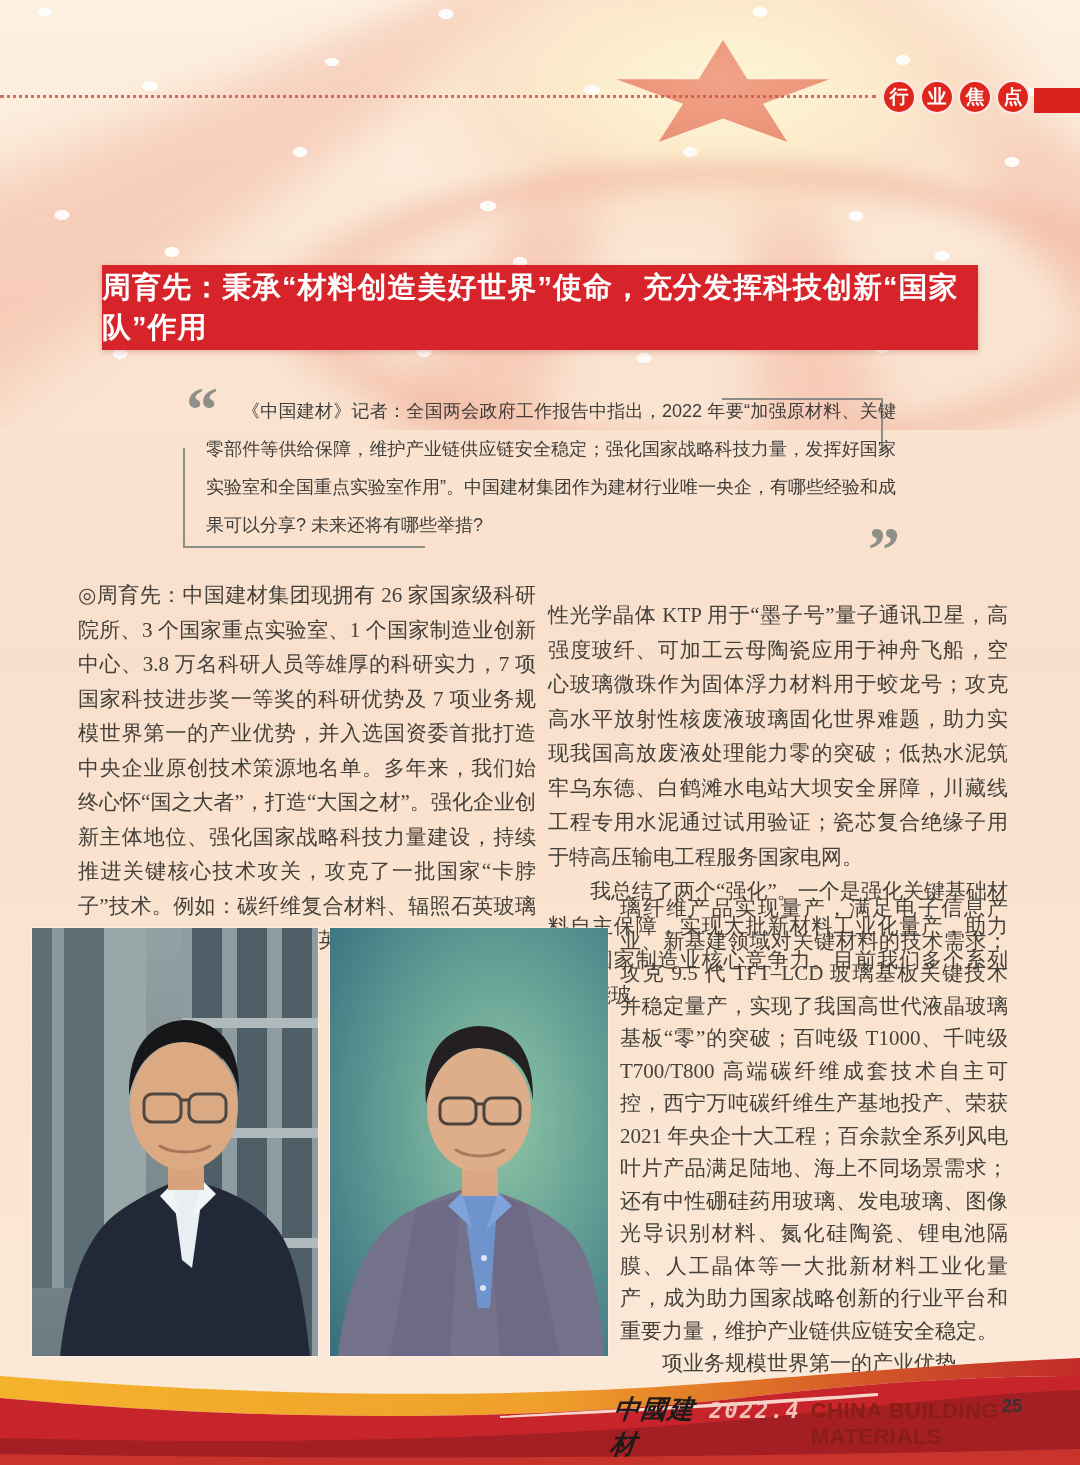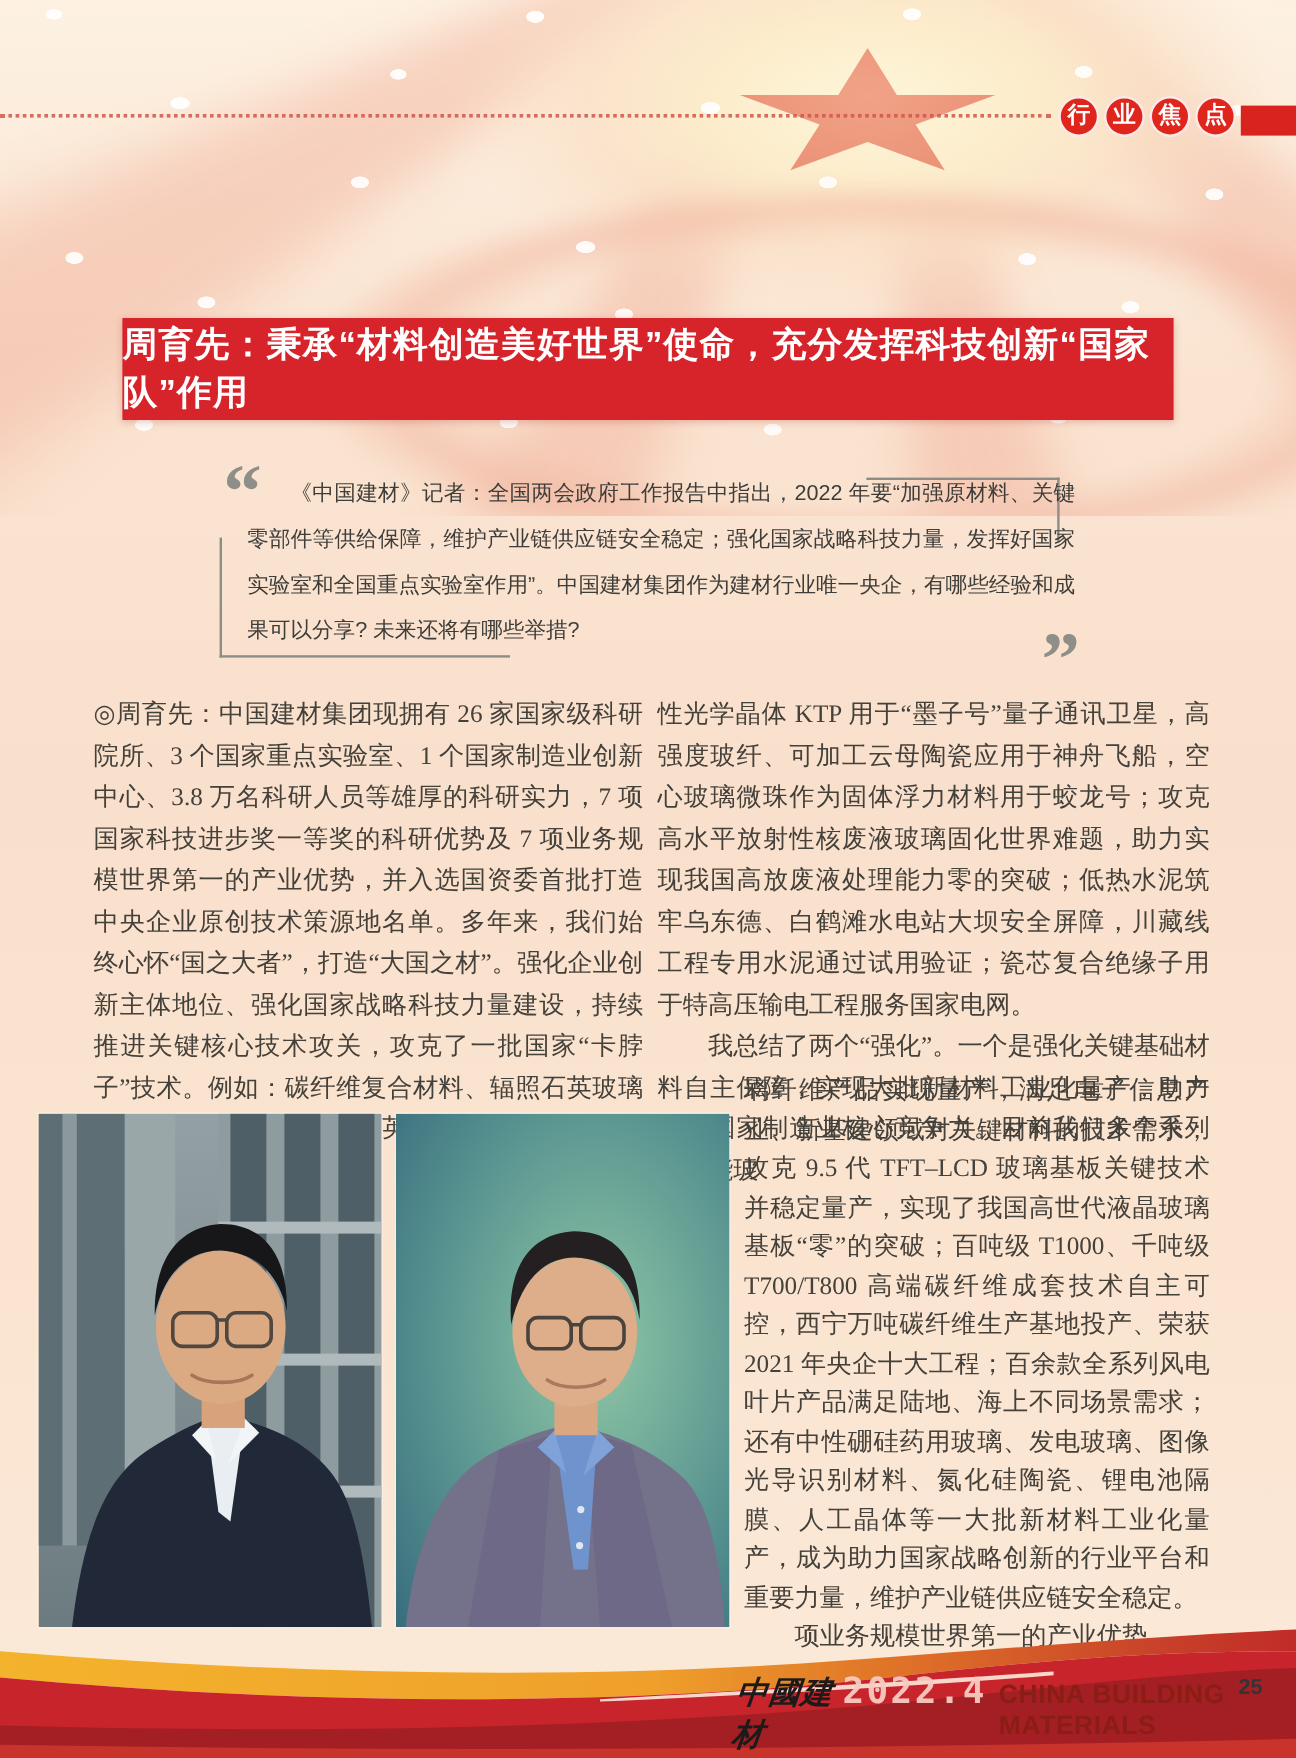--- a/index.html
+++ b/index.html
@@ -88,37 +88,37 @@
   .bracket-bl { position:absolute; left:183px; top:448px; width:242px; height:100px; border-left:2px solid #8d8d88; border-bottom:2px solid #8d8d88; }
   .quote-text {
     position:absolute; left:206px; top:392px; width:690px;
     font-size:18px; line-height:38px; color:#3e3d3a; text-align:justify; text-indent:2em;
     font-family:"Liberation Sans","DejaVu Sans",sans-serif;
   }
 
   
   .body-text { font-family:"Liberation Serif","DejaVu Serif",serif; color:#44403a; font-size:21px; text-align:justify; }
   .col-left   { position:absolute; left:78px;  top:578px; width:458px; line-height:34.5px; }
-  .col-right  { position:absolute; left:548px; top:578px; width:460px; line-height:34.5px; }
+  .col-right  { position:absolute; left:548px; top:598px; width:460px; line-height:34.5px; }
   .col-narrow { position:absolute; left:620px; top:892px; width:388px; line-height:32.5px; }
   .indent { text-indent:2em; }
 
   
   .photo { position:absolute; top:928px; height:428px; overflow:hidden; box-shadow:0 0 0 1px rgba(255,255,255,.35); }
   .photo-left  { left:32px;  width:286px; }
   .photo-right { left:330px; width:278px; }
   .photo svg { display:block; width:100%; height:100%; }
 
   
   .footer-band { position:absolute; left:0; bottom:0; width:1080px; height:135px; }
   .footer-line { position:absolute; left:612px; top:1392px; display:flex; align-items:baseline; }
   .f-logo { font-family:"Liberation Serif","DejaVu Serif",serif; font-style:italic; font-weight:bold; font-size:26px; color:#1d1b1a; transform:skewX(-6deg); letter-spacing:1px; }
-  .f-issue { margin-left:8px; font-size:30px; font-weight:bold; color:rgba(247,203,193,.95); letter-spacing:2px; font-family:"DejaVu Sans Mono",monospace; }
+  .f-issue { margin-left:8px; font-size:22px; font-weight:bold; color:rgba(247,203,193,.95); letter-spacing:2px; font-family:"DejaVu Sans Mono",monospace;font-style:italic; }
   .f-journal { margin-left:10px; font-size:22px; font-weight:bold; color:#8a1d14; letter-spacing:.5px; }
-  .f-page { position:absolute; left:1002px; top:1396px; font-size:18px; color:#343434; font-weight:bold;margin-left:30px; }
+  .f-page { position:absolute; left:1002px; top:1396px; font-size:18px; color:#343434; font-weight:bold; }
 </style>
 </head>
 <body>
 
 <div class="page">
 
   <div class="header-deco">
     <div class="rays"></div>
     <div class="dome-core"></div>
     <div class="dome-arch"></div>

